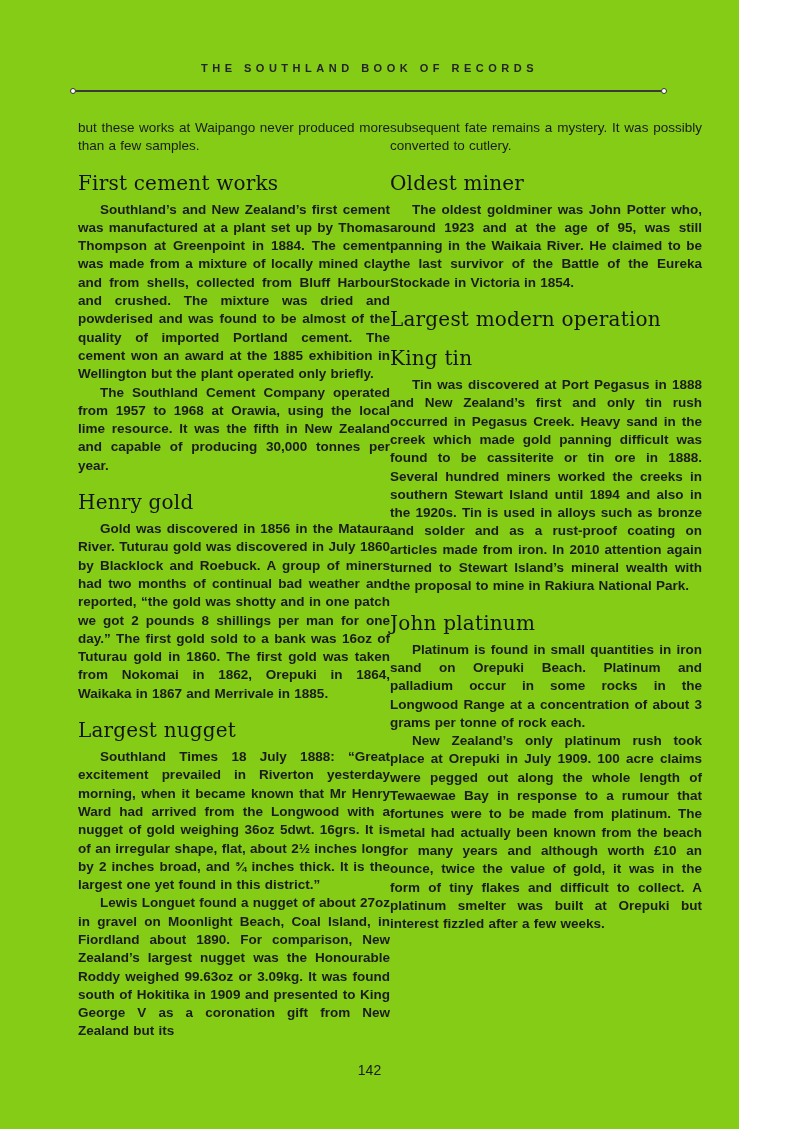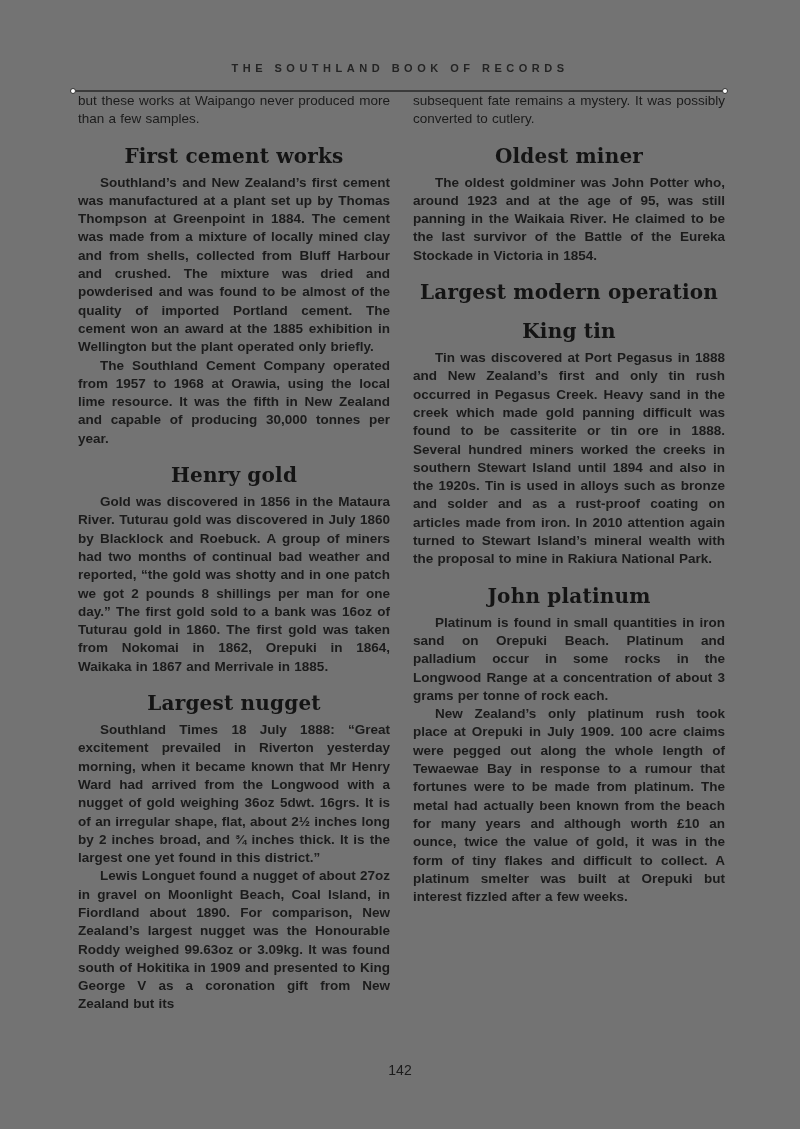--- a/index.html
+++ b/index.html
@@ -3,22 +3,22 @@
 <meta charset="utf-8">
 <style>
   html, body {
     margin: 0; padding: 0;
     width: 800px; height: 1129px;
     background: #ffffff;
     overflow: hidden;
   }
   .page {
     position: relative;
-    width: 800px; height: 1129px;
-    background: #737373;
+    width: 739px; height: 1129px;
+    background: #84cc16;
     font-family: "Liberation Sans", sans-serif;
     color: #1b1b1b;
   }
   .running-head {
     position: absolute;
     top: 62px; left: 0; width: 100%;
     text-align: center;
     font-size: 11px;
     font-weight: bold;
     letter-spacing: 4.5px;
@@ -39,47 +39,45 @@
     background: #ffffff;
     flex: 0 0 auto;
   }
   .head-rule .line {
     flex: 1 1 auto;
     height: 2px;
     background: #3a3a3a;
   }
   .columns {
     position: absolute;
-    top: 92px; left: 78px;
+    top: 119px; left: 78px;
     width: 647px;
     display: flex;
-    gap: 23px;
   }
   .col {
     width: 312px;
     flex: 0 0 312px;
   }
   .body-p {
     margin: 0;
     font-size: 13.5px;
     line-height: 18.3px;
     text-align: justify;
     color: #1b1b1b;
     word-spacing: 0.5px;
   }
   .body-p.indent { text-indent: 22px; font-weight: bold; }
   .sec-heading {
     font-family: "DejaVu Serif", "Liberation Serif", serif;
     font-size: 20px;
-    font-weight: bold;
+    font-weight: normal;
     color: #141414;
     margin: 15px 0 6px 0;
     letter-spacing: 0.2px;
     line-height: 24px;
-    text-align: center;
   }
   .page-number {
     position: absolute;
     top: 1062px; left: 0; width: 100%;
     text-align: center;
     font-size: 14px;
     color: #1b1b1b;
   }
 </style>
 </head>

